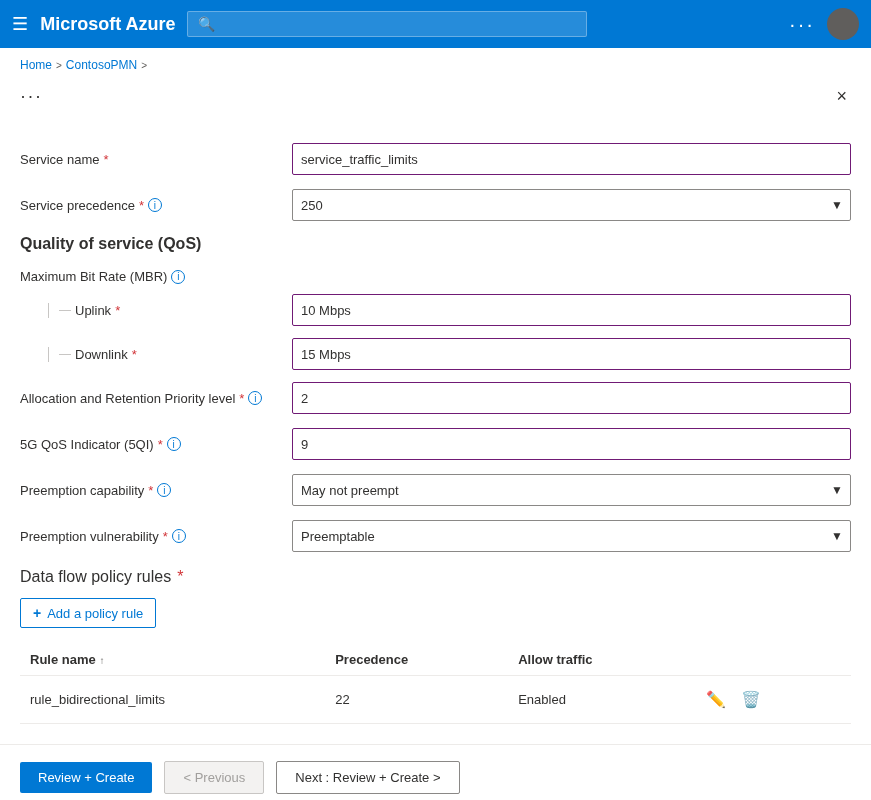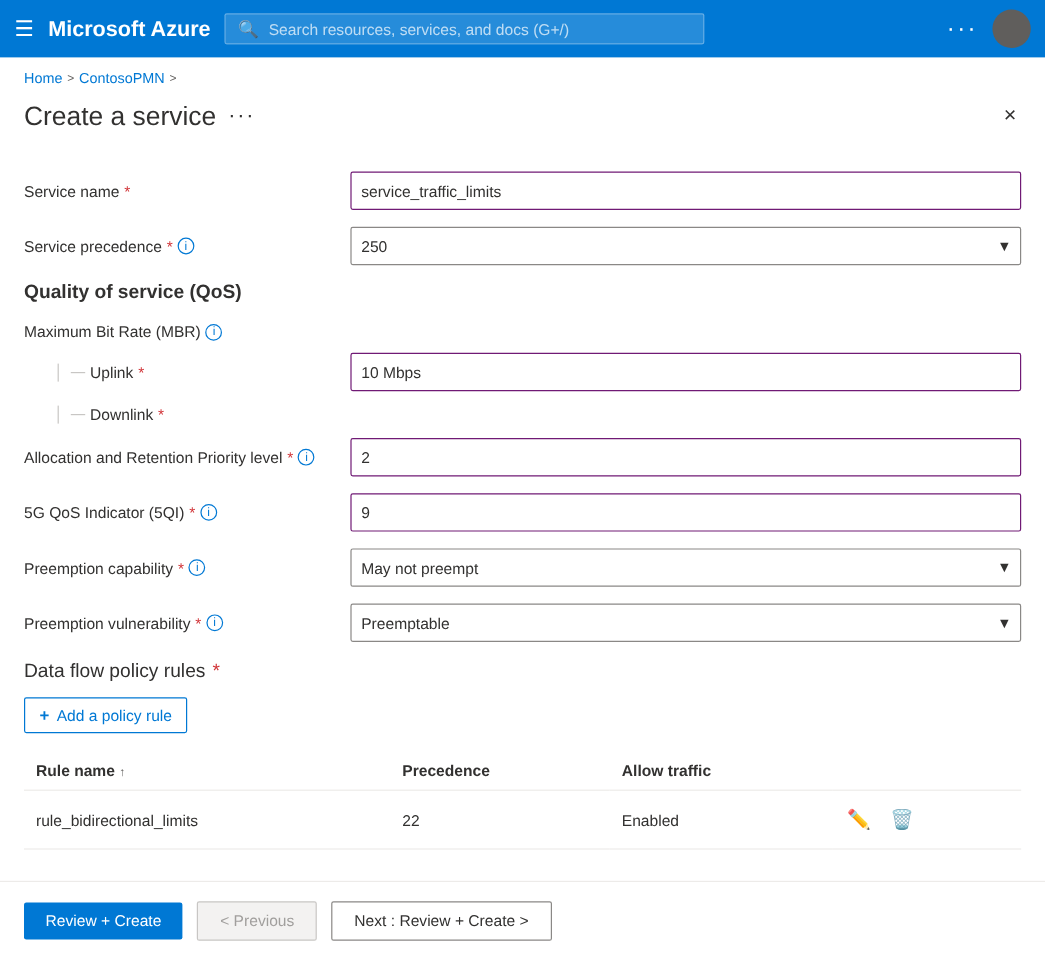--- a/index.html
+++ b/index.html
@@ -290,40 +290,38 @@
     }
   </style>
 </head>
 <body>
 
 <div class="topnav">
   <span class="topnav-hamburger">☰</span>
   <span class="topnav-title">Microsoft Azure</span>
   <div class="topnav-search">
     <span class="topnav-search-icon">🔍</span>
-    <input type="text" placeholder="Search resources, services, and docs (G+/)" style="">
   </div>
   <div class="topnav-right">
     <span class="topnav-dots">···</span>
     <div class="topnav-avatar"></div>
   </div>
 </div>
 
 <div class="content-wrapper">
 
   <div class="breadcrumb">
     <a href="#">Home</a>
     <span class="breadcrumb-sep">&gt;</span>
     <a href="#">ContosoPMN</a>
     <span class="breadcrumb-sep">&gt;</span>
   </div>
 
   <div class="page-header">
     <div class="page-header-left">
-      <span class="page-title">Create a service</span>
       <span class="page-header-dots">···</span>
     </div>
     <button class="close-btn">×</button>
   </div>
 
 
   <div class="form-area">
 
     <div class="form-row">
       <div class="form-label">
@@ -372,20 +370,21 @@
     <div class="mbr-subrow">
       <div class="mbr-sub-label">
         <div style="display:flex;flex-direction:column;padding-left:10px;border-left:1px solid #c8c6c4;margin-left:8px;">
           <div style="display:flex;align-items:center;gap:4px;">
             <span style="width:12px;height:1px;background:#c8c6c4;display:inline-block;"></span>
             <span>Downlink</span>
             <span class="required-star">*</span>
           </div>
         </div>
       </div>
+      <input class="form-input" type="text" value="15 Mbps" style="">
     </div>
 
     <div class="form-row">
       <div class="form-label">
         <span>Allocation and Retention Priority level</span>
         <span class="required-star">*</span>
         <span class="info-icon">i</span>
       </div>
       <input class="form-input" type="text" value="2" style="">
     </div>

